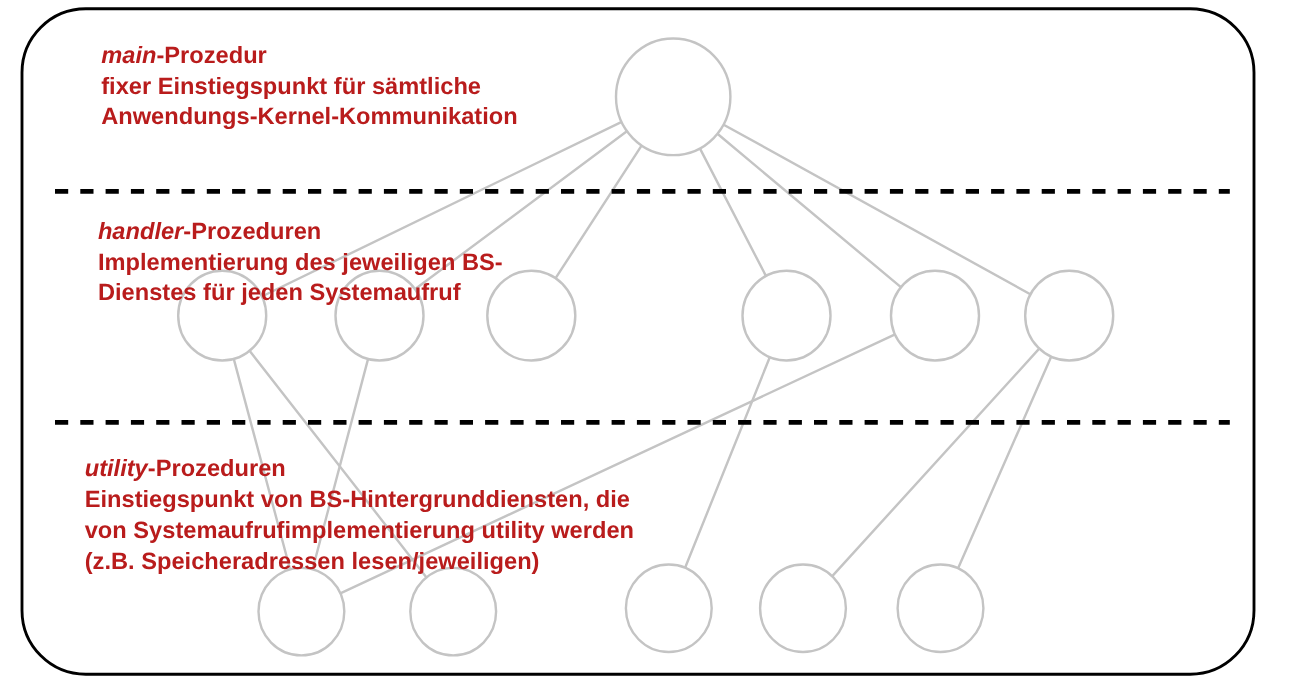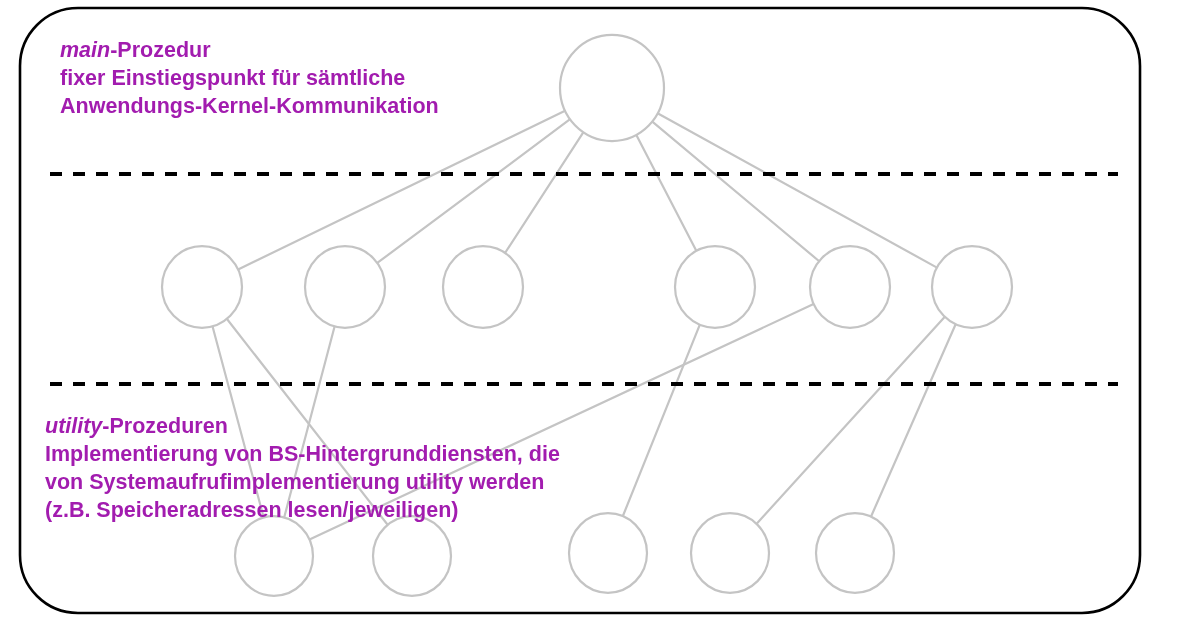--- a/index.html
+++ b/index.html
@@ -17,25 +17,26 @@
   }
   #graph {
     position: absolute;
     left: 0;
     top: 0;
     width: 1178px;
     height: 628px;
   }
   .label-block {
     position: absolute;
-    color: #a21caf;
+    color: #b91c1c;
     font-size: 21.5px;
     line-height: 28px;
     white-space: nowrap;
     z-index: 3;
+    margin-left: 32px;
   }
   .label-title {
     font-weight: bold;
     font-size: 21.5px;
     line-height: 28px;
   }
   .label-title .kw {
     font-style: italic;
     font-weight: bold;
   }
@@ -91,23 +92,30 @@
   </svg>
 
   <div class="label-block" id="block-main">
     <div class="label-title">
       <span class="kw">main</span><span>-Prozedur</span>
     </div>
     <div class="label-desc">fixer Einstiegspunkt für sämtliche</div>
     <div class="label-desc">Anwendungs-Kernel-Kommunikation</div>
   </div>
 
+  <div class="label-block" id="block-handler">
+    <div class="label-title">
+      <span class="kw">handler</span><span>-Prozeduren</span>
+    </div>
+    <div class="label-desc">Implementierung des jeweiligen BS-</div>
+    <div class="label-desc">Dienstes für jeden Systemaufruf</div>
+  </div>
 
   <div class="label-block" id="block-utility">
     <div class="label-title">
       <span class="kw">utility</span><span>-Prozeduren</span>
     </div>
-    <div class="label-desc">Implementierung von BS-Hintergrunddiensten, die</div>
+    <div class="label-desc">Einstiegspunkt von BS-Hintergrunddiensten, die</div>
     <div class="label-desc">von Systemaufrufimplementierung utility werden</div>
     <div class="label-desc">(z.B. Speicheradressen lesen/jeweiligen)</div>
   </div>
 
 </div>
 
 </body></html>

